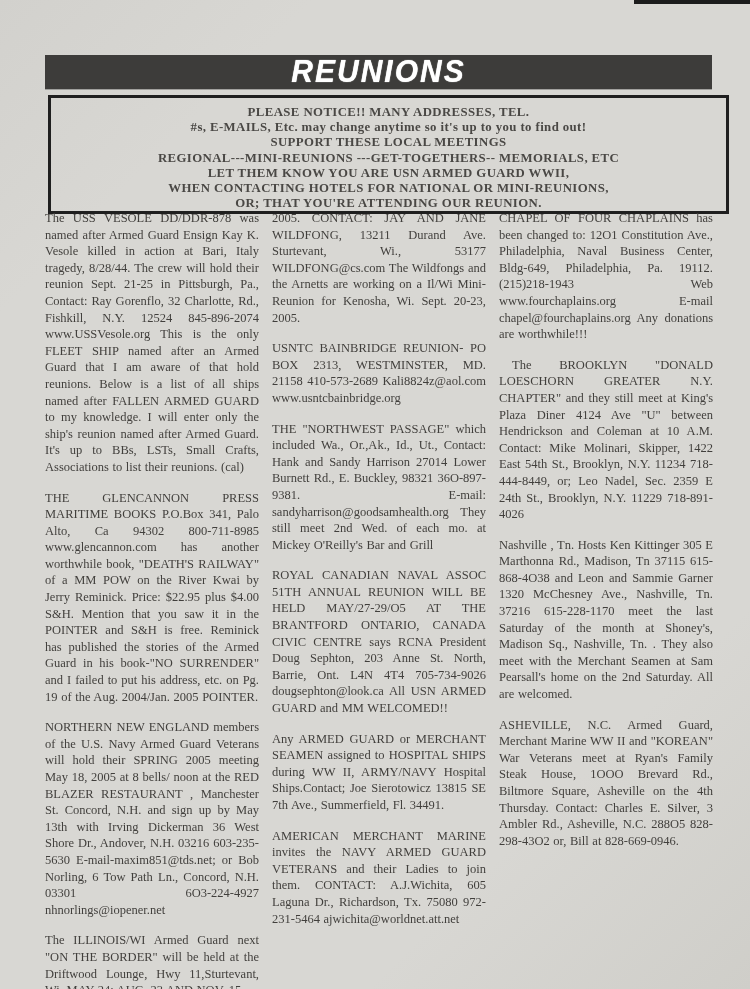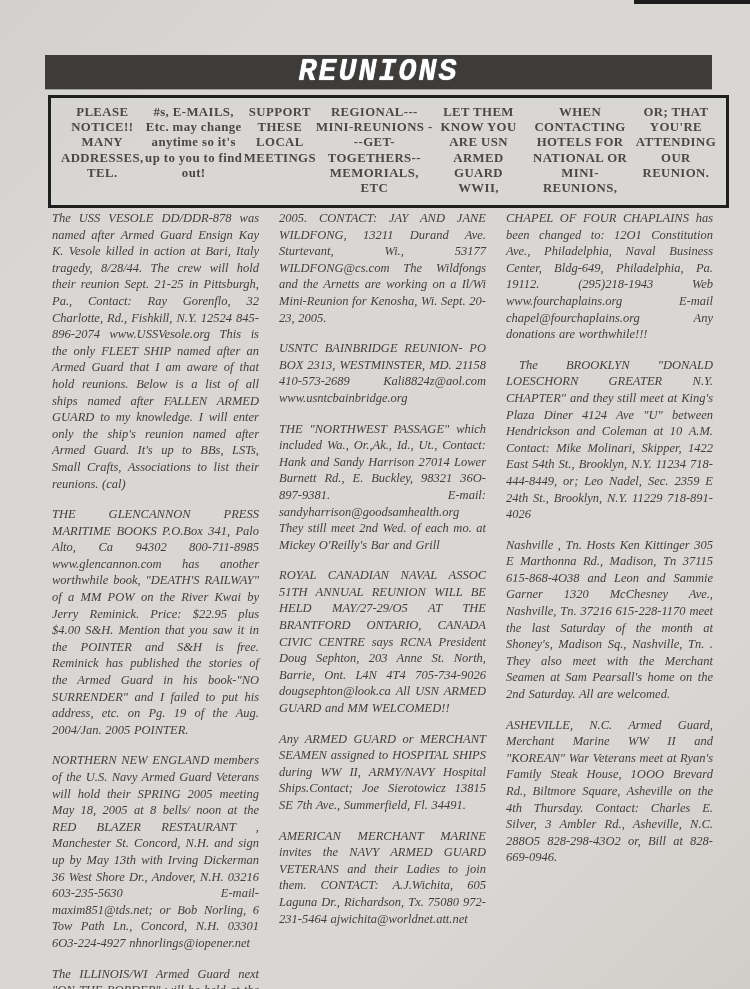--- a/index.html
+++ b/index.html
@@ -20,54 +20,53 @@
   }
   
   .banner{
     position:absolute;left:45px;top:55px;width:667px;height:34px;
     background:#3d3c3a;
     display:flex;align-items:center;justify-content:center;
     box-shadow:0 1px 0 rgba(0,0,0,.25);
   }
   .banner .title{
     color:#ffffff;
-    font-family:Liberation Mono, monospace;
+    font-family:Liberation Sans, sans-serif;
     font-weight:800;font-style:italic;
     font-size:30px;letter-spacing:2px;
     transform:scaleY(1.02);
     text-shadow:0 0 1px #fff;
   }
   
   .notice{
     position:absolute;left:48px;top:95px;width:655px;height:94px;
     border:3px solid #1f1f1f;
     background:transparent;
-    padding:7px 10px 6px 10px;
-    display:flex;flex-direction:row;justify-content:space-between;
+    padding:7px 10px 12px 10px;
+    display:flex;flex-direction:column;justify-content:space-between;
   }
   .notice .line{
     text-align:center;
     font-size:12.8px;line-height:15.2px;
     color:#4a4845;
     font-weight:600;
     letter-spacing:.4px;
   }
   
   .columns{
     position:absolute;left:45px;top:210px;width:668px;
     display:flex;gap:13px;
   }
   .col{width:214px;}
   .col p{
-    margin:0 0 14px 7px;
+    margin:0 0 14px 0;
     font-size:12.5px;line-height:16.6px;
     text-align:justify;
     color:#413f3c;
     word-spacing:.5px;
-    font-style:italic;
   }
   .col p.indent{text-indent:13px;}
 </style>
 </head>
 <body>
 
 <div class="sheet">
 
   <div class="scan-artifact-top"></div>
 
@@ -97,21 +96,21 @@
     <div class="col">
       <p>2005. CONTACT: JAY AND JANE WILDFONG, 13211 Durand Ave. Sturtevant, Wi., 53177 WILDFONG@cs.com  The Wildfongs and the Arnetts are working on a Il/Wi Mini-Reunion for Kenosha, Wi. Sept. 20-23, 2005.</p>
       <p>USNTC BAINBRIDGE REUNION- PO BOX 2313, WESTMINSTER, MD. 21158 410-573-2689 Kali8824z@aol.com www.usntcbainbridge.org</p>
       <p>THE "NORTHWEST PASSAGE" which included Wa., Or.,Ak., Id., Ut., Contact: Hank and Sandy Harrison 27014 Lower Burnett Rd., E.  Buckley, 98321 36O-897-9381.  E-mail: sandyharrison@goodsamhealth.org  They still meet 2nd Wed. of each mo. at Mickey O'Reilly's Bar and Grill</p>
       <p>ROYAL CANADIAN NAVAL ASSOC 51TH ANNUAL REUNION WILL BE HELD MAY/27-29/O5 AT THE BRANTFORD ONTARIO, CANADA CIVIC CENTRE says RCNA President Doug Sephton, 203 Anne St. North, Barrie, Ont. L4N 4T4 705-734-9026 dougsephton@look.ca  All USN ARMED GUARD and MM WELCOMED!!</p>
       <p>Any ARMED GUARD or MERCHANT SEAMEN assigned to HOSPITAL SHIPS during WW II, ARMY/NAVY Hospital Ships.Contact; Joe Sierotowicz 13815 SE 7th Ave., Summerfield, Fl. 34491.</p>
       <p>AMERICAN MERCHANT MARINE invites the NAVY ARMED GUARD VETERANS and their Ladies to join them.  CONTACT: A.J.Wichita, 605 Laguna Dr., Richardson, Tx. 75080 972-231-5464 ajwichita@worldnet.att.net</p>
     </div>
 
     <div class="col">
-      <p>CHAPEL OF FOUR CHAPLAINS has been changed to: 12O1 Constitution Ave., Philadelphia, Naval Business Center, Bldg-649, Philadelphia, Pa. 19112. (295)218-1943 Web www.fourchaplains.org E-mail chapel@fourchaplains.org  Any donations are worthwhile!!!</p>
+      <p>CHAPEL OF FOUR CHAPLAINS has been changed to: 12O1 Constitution Ave., Philadelphia, Naval Business Center, Bldg-649, Philadelphia, Pa. 19112. (215)218-1943 Web www.fourchaplains.org E-mail chapel@fourchaplains.org  Any donations are worthwhile!!!</p>
       <p class="indent">The BROOKLYN "DONALD LOESCHORN GREATER N.Y. CHAPTER" and they still meet at King's Plaza Diner 4124 Ave "U" between Hendrickson and Coleman at 10 A.M. Contact: Mike Molinari, Skipper, 1422 East 54th St., Brooklyn, N.Y. 11234 718-444-8449, or; Leo Nadel, Sec. 2359 E 24th St., Brooklyn, N.Y. 11229 718-891-4026</p>
       <p>Nashville , Tn. Hosts Ken Kittinger 305 E Marthonna Rd., Madison, Tn 37115 615-868-4O38 and Leon and Sammie Garner 1320 McChesney Ave., Nashville, Tn. 37216 615-228-1170  meet the last Saturday of the month at Shoney's, Madison Sq., Nashville, Tn. . They also meet with the Merchant Seamen at Sam Pearsall's home on the 2nd Saturday. All are welcomed.</p>
       <p>ASHEVILLE, N.C. Armed Guard, Merchant Marine WW II and "KOREAN" War Veterans meet at Ryan's Family Steak House, 1OOO Brevard Rd., Biltmore Square, Asheville on the 4th Thursday. Contact: Charles E. Silver, 3 Ambler Rd., Asheville, N.C. 288O5 828-298-43O2 or, Bill at 828-669-0946.</p>
 
     </div>
 
   </div>
 
 </div>
 

